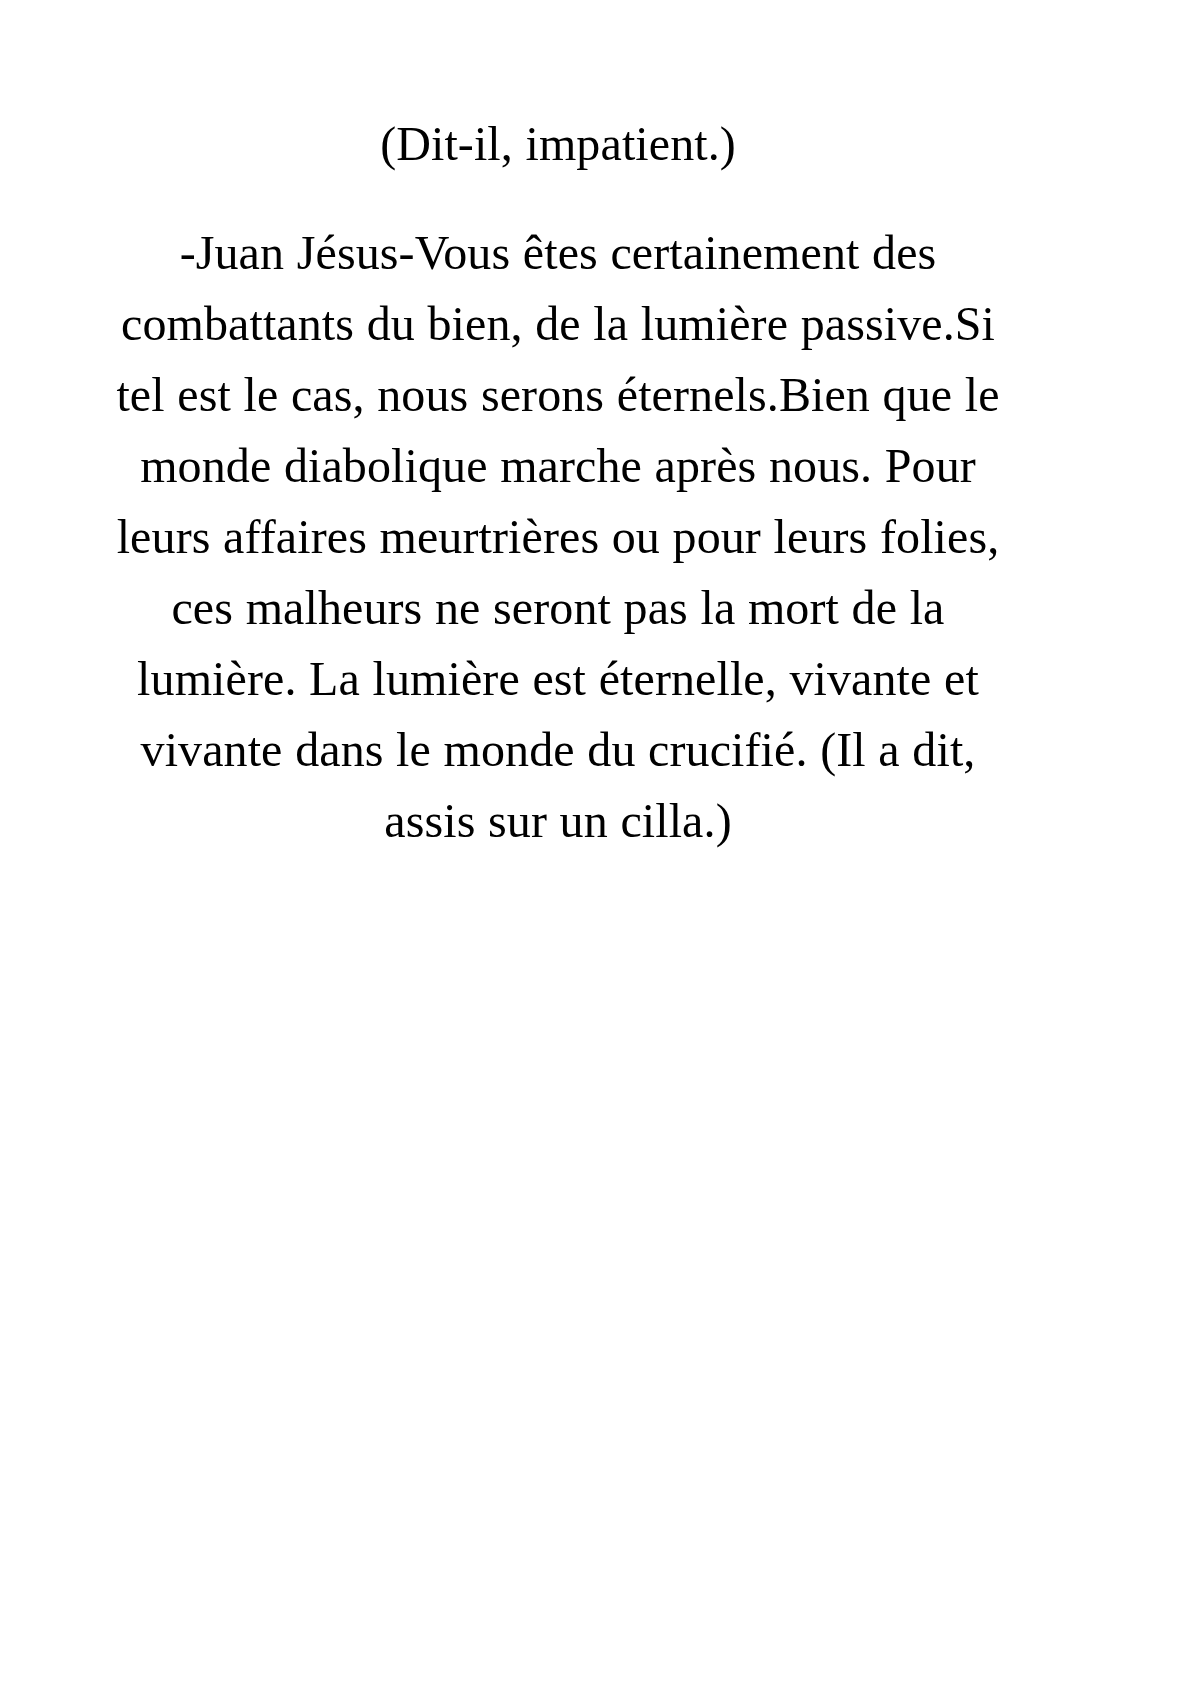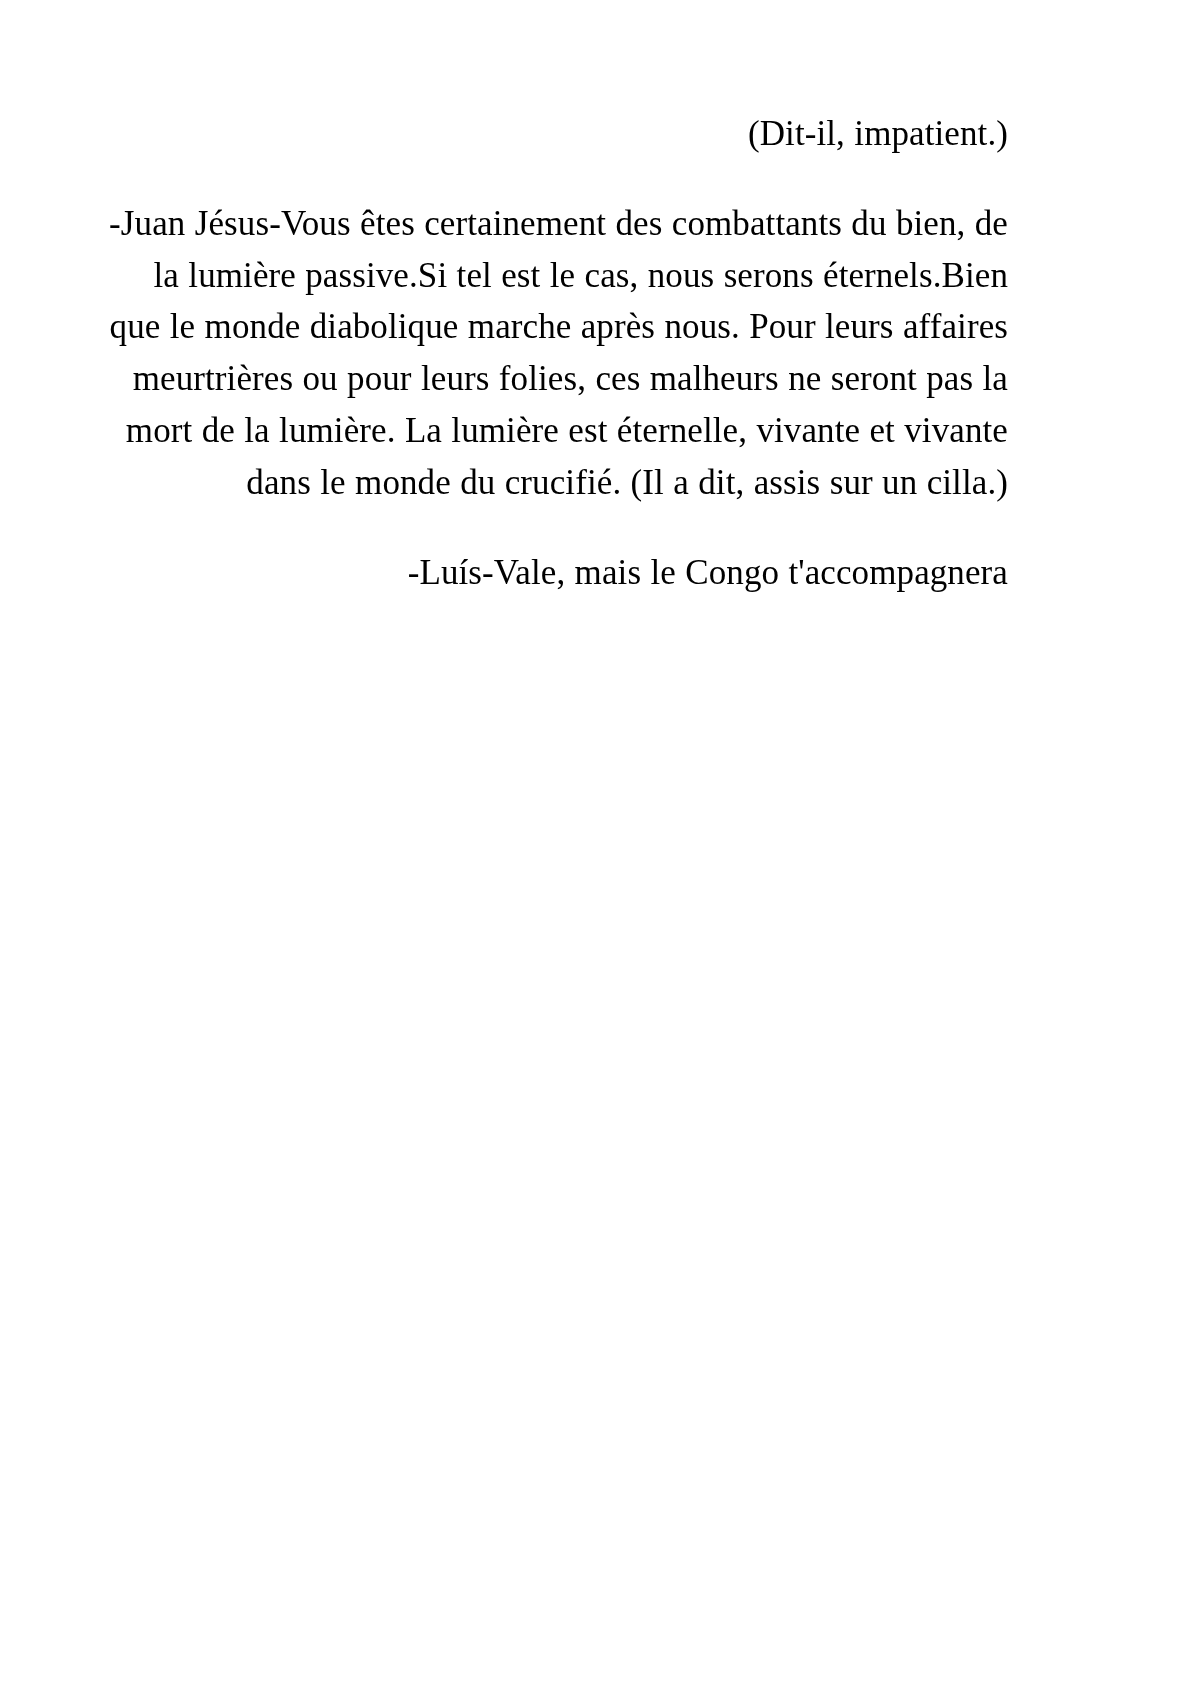--- a/index.html
+++ b/index.html
@@ -15,36 +15,35 @@
     overflow: hidden;
   }
   .page {
     box-sizing: border-box;
     width: 1189px;
     height: 1684px;
     padding: 108px 108px 60px 108px;
     background: #ffffff;
   }
   .body-text {
-    font-size: 35px;
+    font-size: 48px;
     line-height: 1.48;
-    text-align: right;
+    text-align: center;
     letter-spacing: 0.1px;
     word-spacing: 0.5px;
   }
   .para {
     margin: 0 0 38px 0;
     max-width: 900px;
   }
   .para:last-child {
     margin-bottom: 0;
   }
 </style>
 </head>
 <body>
 
 <div class="page">
   <div class="body-text">
     <p class="para">(Dit-il, impatient.)</p>
     <p class="para">-Juan Jésus-Vous êtes certainement des combattants du bien, de la lumière passive.Si tel est le cas, nous serons éternels.Bien que le monde diabolique marche après nous. Pour leurs affaires meurtrières ou pour leurs folies, ces malheurs ne seront pas la mort de la lumière. La lumière est éternelle, vivante et vivante dans le monde du crucifié. (Il a dit, assis sur un cilla.)</p>
-    <p class="para">-Luís-Vale, mais le Congo t'accompagnera</p>
   </div>
 </div>
 
 </body></html>

